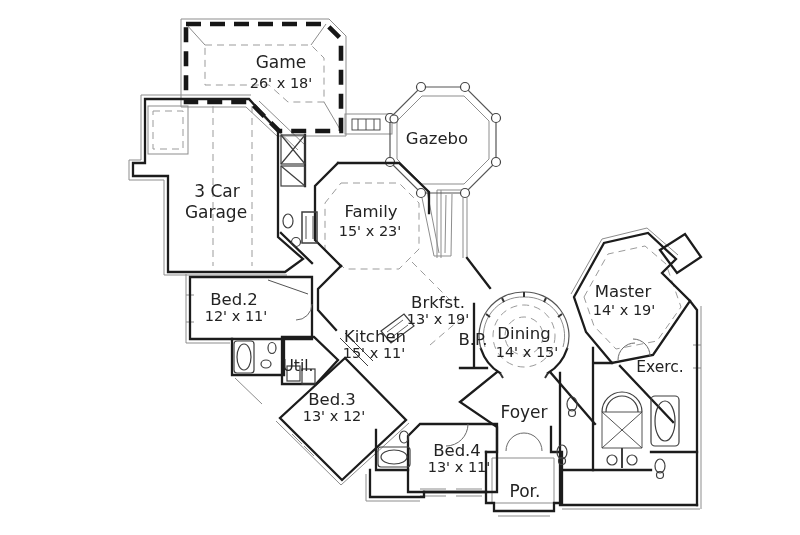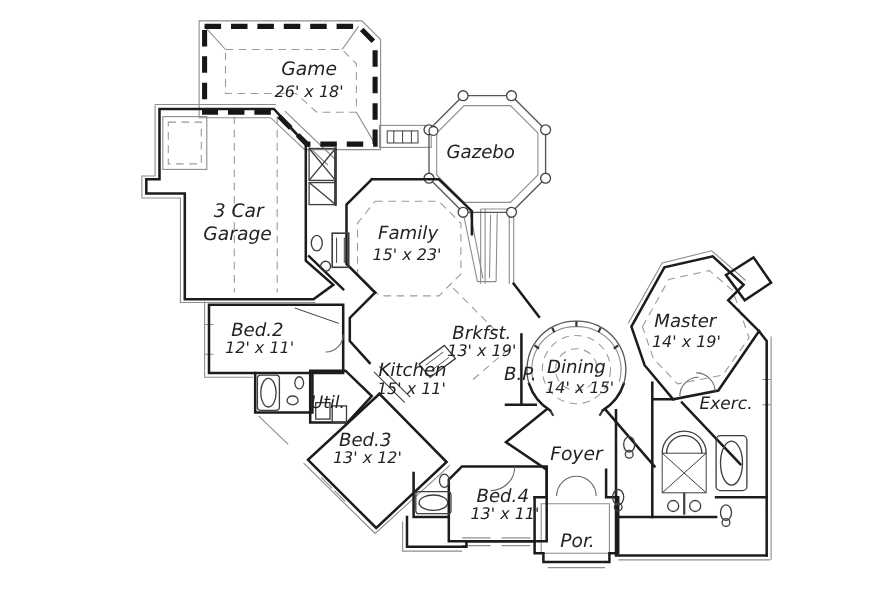--- a/index.html
+++ b/index.html
@@ -1,16 +1,16 @@
 <!DOCTYPE html>
 <html><head>
 <meta charset="utf-8">
 <style>
   html,body{margin:0;padding:0;background:#ffffff;}
-  .stage{position:relative;width:800px;height:535px;background:#ffffff;overflow:hidden;font-style:italic;}
+  .stage{position:relative;width:800px;height:535px;background:#ffffff;overflow:hidden;}
   .stage svg{position:absolute;left:0;top:0;}
   text{font-family:"DejaVu Sans","Liberation Sans",sans-serif;fill:#232323;}
   .lbl{font-size:16.5px;}
   .lbl-big{font-size:17px;}
   .dims{font-size:14.5px;}
   .lbl-sm{font-size:15.5px;}
   .wall{stroke:#1c1c1c;stroke-width:2.3;fill:none;stroke-linecap:square;}
   .thin{stroke:#8d8d8d;stroke-width:1;fill:none;}
   .mid{stroke:#555555;stroke-width:1.2;fill:none;}
   .dash{stroke:#9b9b9b;stroke-width:1;fill:none;stroke-dasharray:7 5;}

